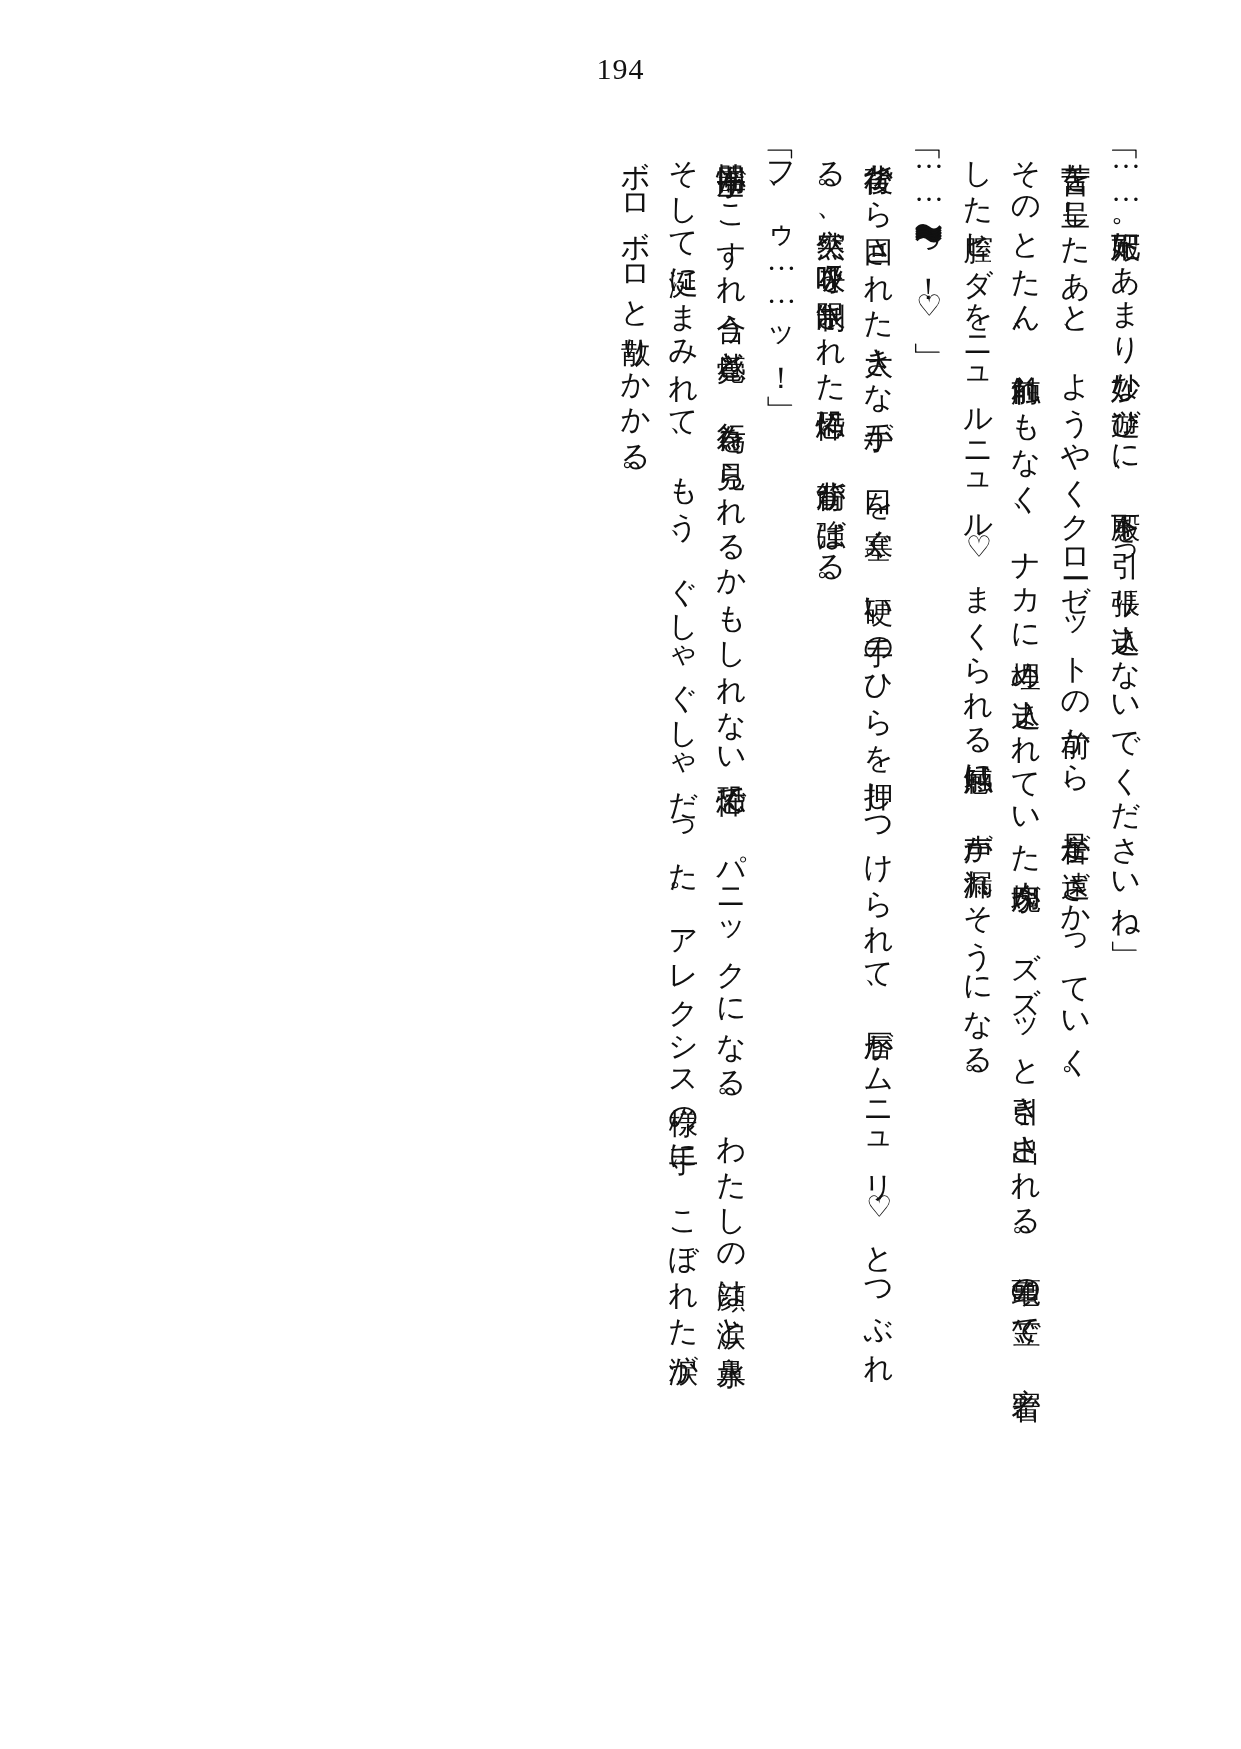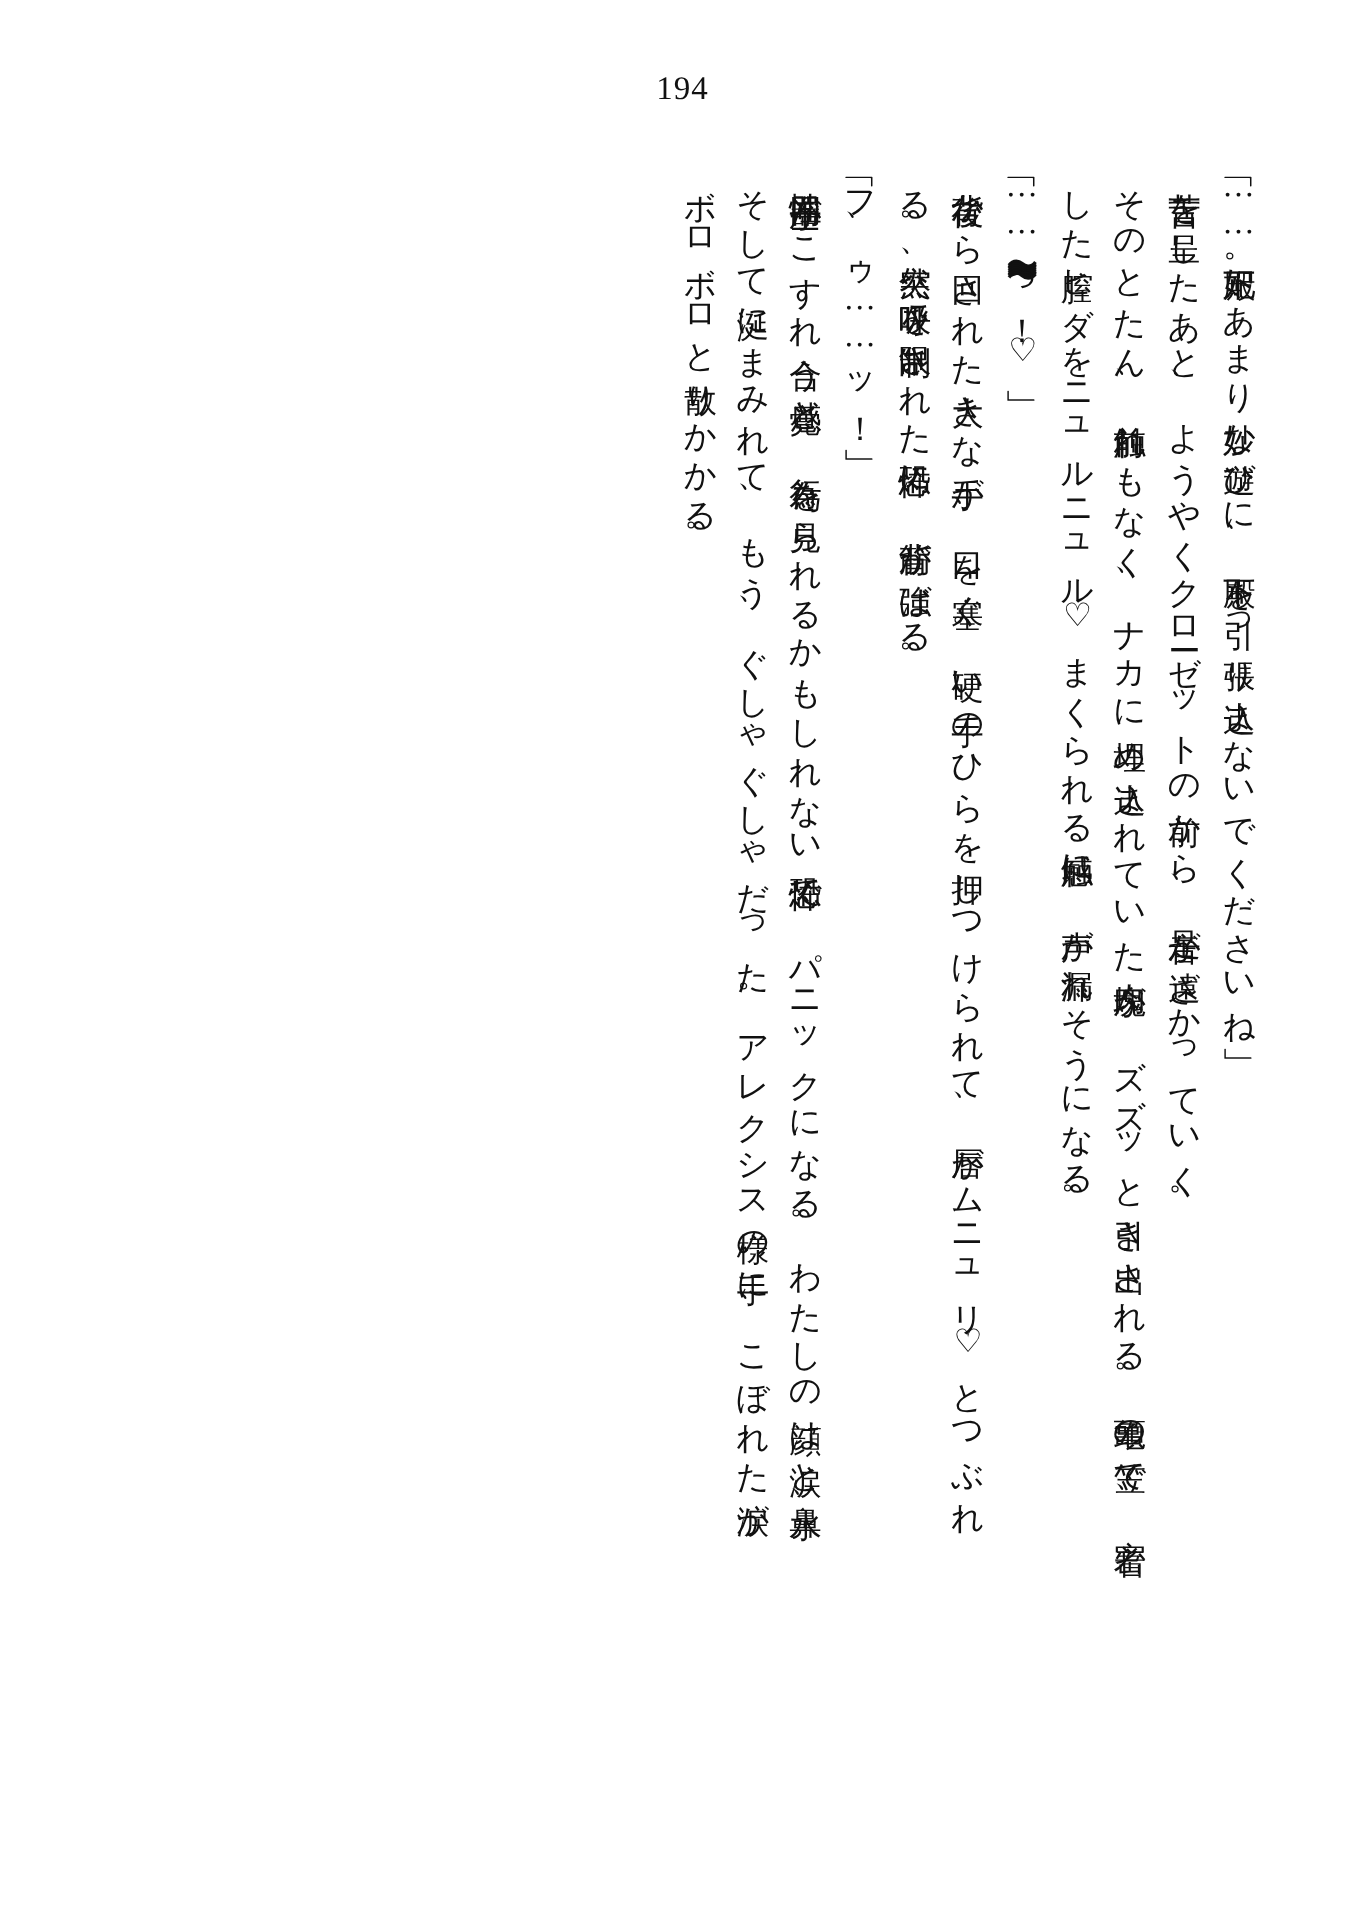--- a/index.html
+++ b/index.html
@@ -9,21 +9,21 @@
     background: #ffffff;
   }
   body {
     font-family: "Liberation Serif", "DejaVu Serif", serif;
     color: #111111;
   }
   .page {
     position: relative;
     width: 1241px;
     height: 1457px;
-    margin: 12px auto;
+    margin: 0 auto;
     background: #ffffff;
     overflow: hidden;
     box-sizing: border-box;
     text-decoration: underline;
   }
   .page-number {
     position: absolute;
     top: 52px;
     left: 0;
     width: 100%;

